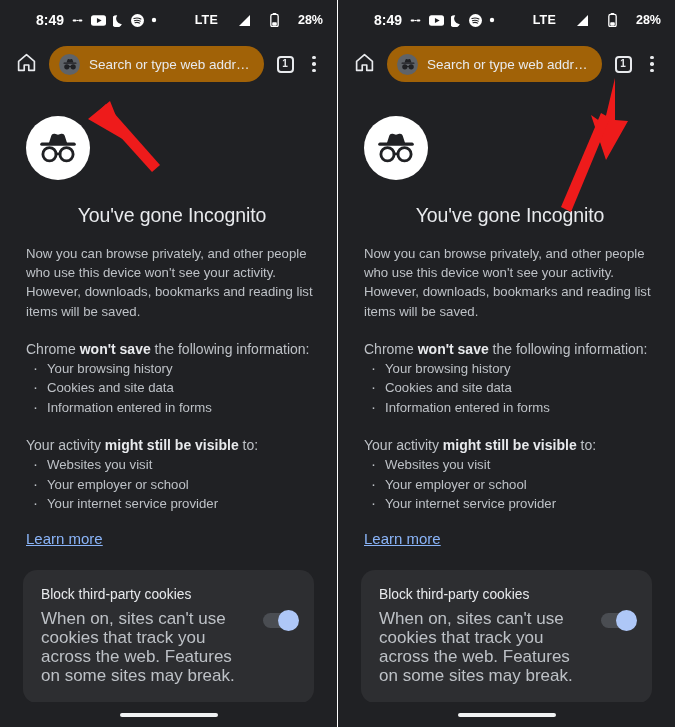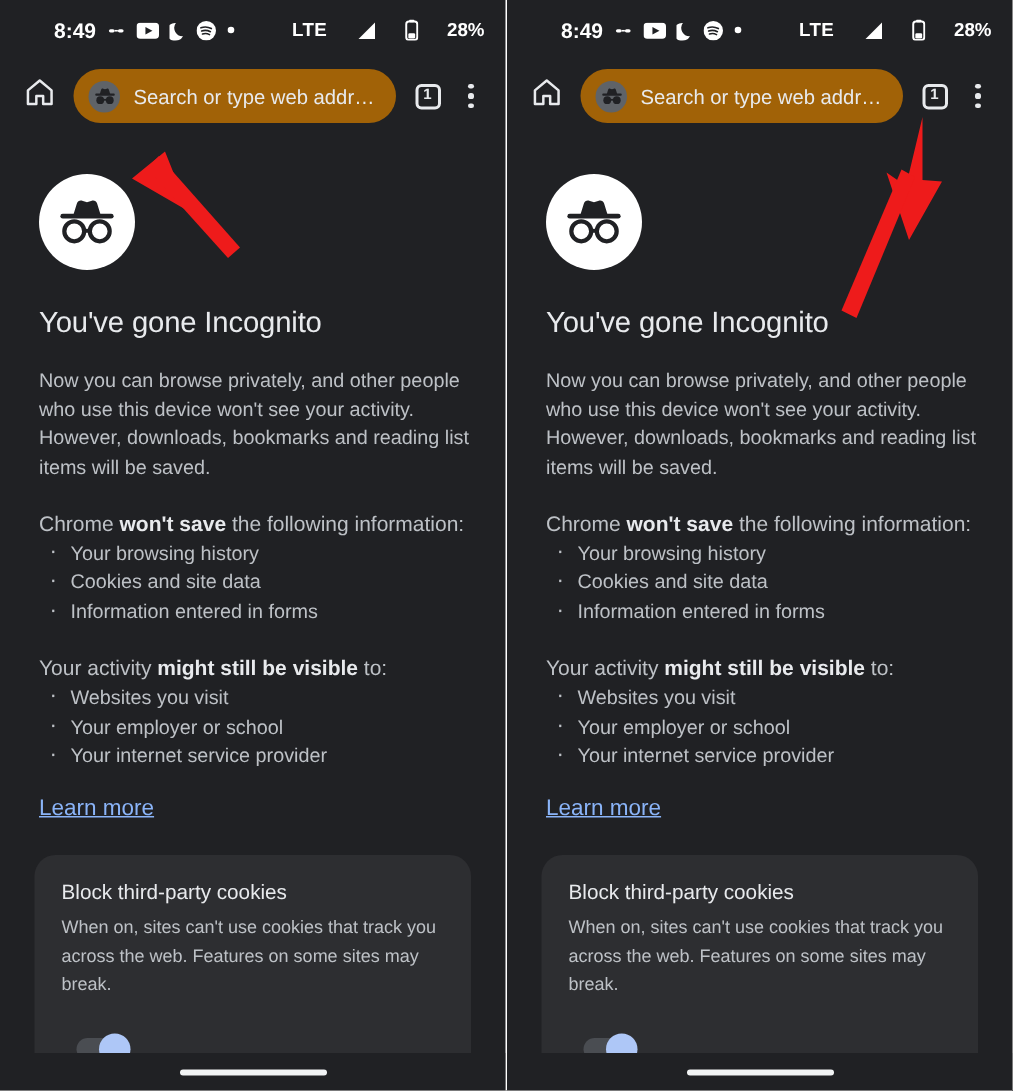--- a/index.html
+++ b/index.html
@@ -172,20 +172,21 @@
     display: flex;
     align-items: center;
     justify-content: center;
   }
   .page-title {
     color: #e8eaed;
     font-size: 19.5px;
     margin-top: 24px;
     margin-left: 7px;
     letter-spacing: -0.1px;
+    text-align: center;
   }
   .para {
     color: #bdc1c6;
     font-size: 13.2px;
     line-height: 19.2px;
     margin-top: 17px;
     margin-left: 7px;
     margin-right: 4px;
   }
   .section {
@@ -228,31 +229,30 @@
 
   
   .cookie-card {
     margin: 22px 4px 0 4px;
     background: #2d2e31;
     border-radius: 14px;
     padding: 17px 17px 18px 18px;
     display: flex;
     align-items: flex-start;
     box-sizing: border-box;
-    flex-direction: column;
   }
   .cookie-texts { flex: 1 1 auto; min-width: 0; }
   .cookie-title {
     color: #e8eaed;
     font-size: 13.8px;
     margin-bottom: 7px;
   }
   .cookie-desc {
     color: #bdc1c6;
-    font-size: 12px;
+    font-size: 17px;
     line-height: 19px;
   }
   .toggle {
     flex: 0 0 auto;
     width: 34px;
     height: 15px;
     background: #4a4d52;
     border-radius: 8px;
     margin-top: 26px;
     margin-left: 10px;

